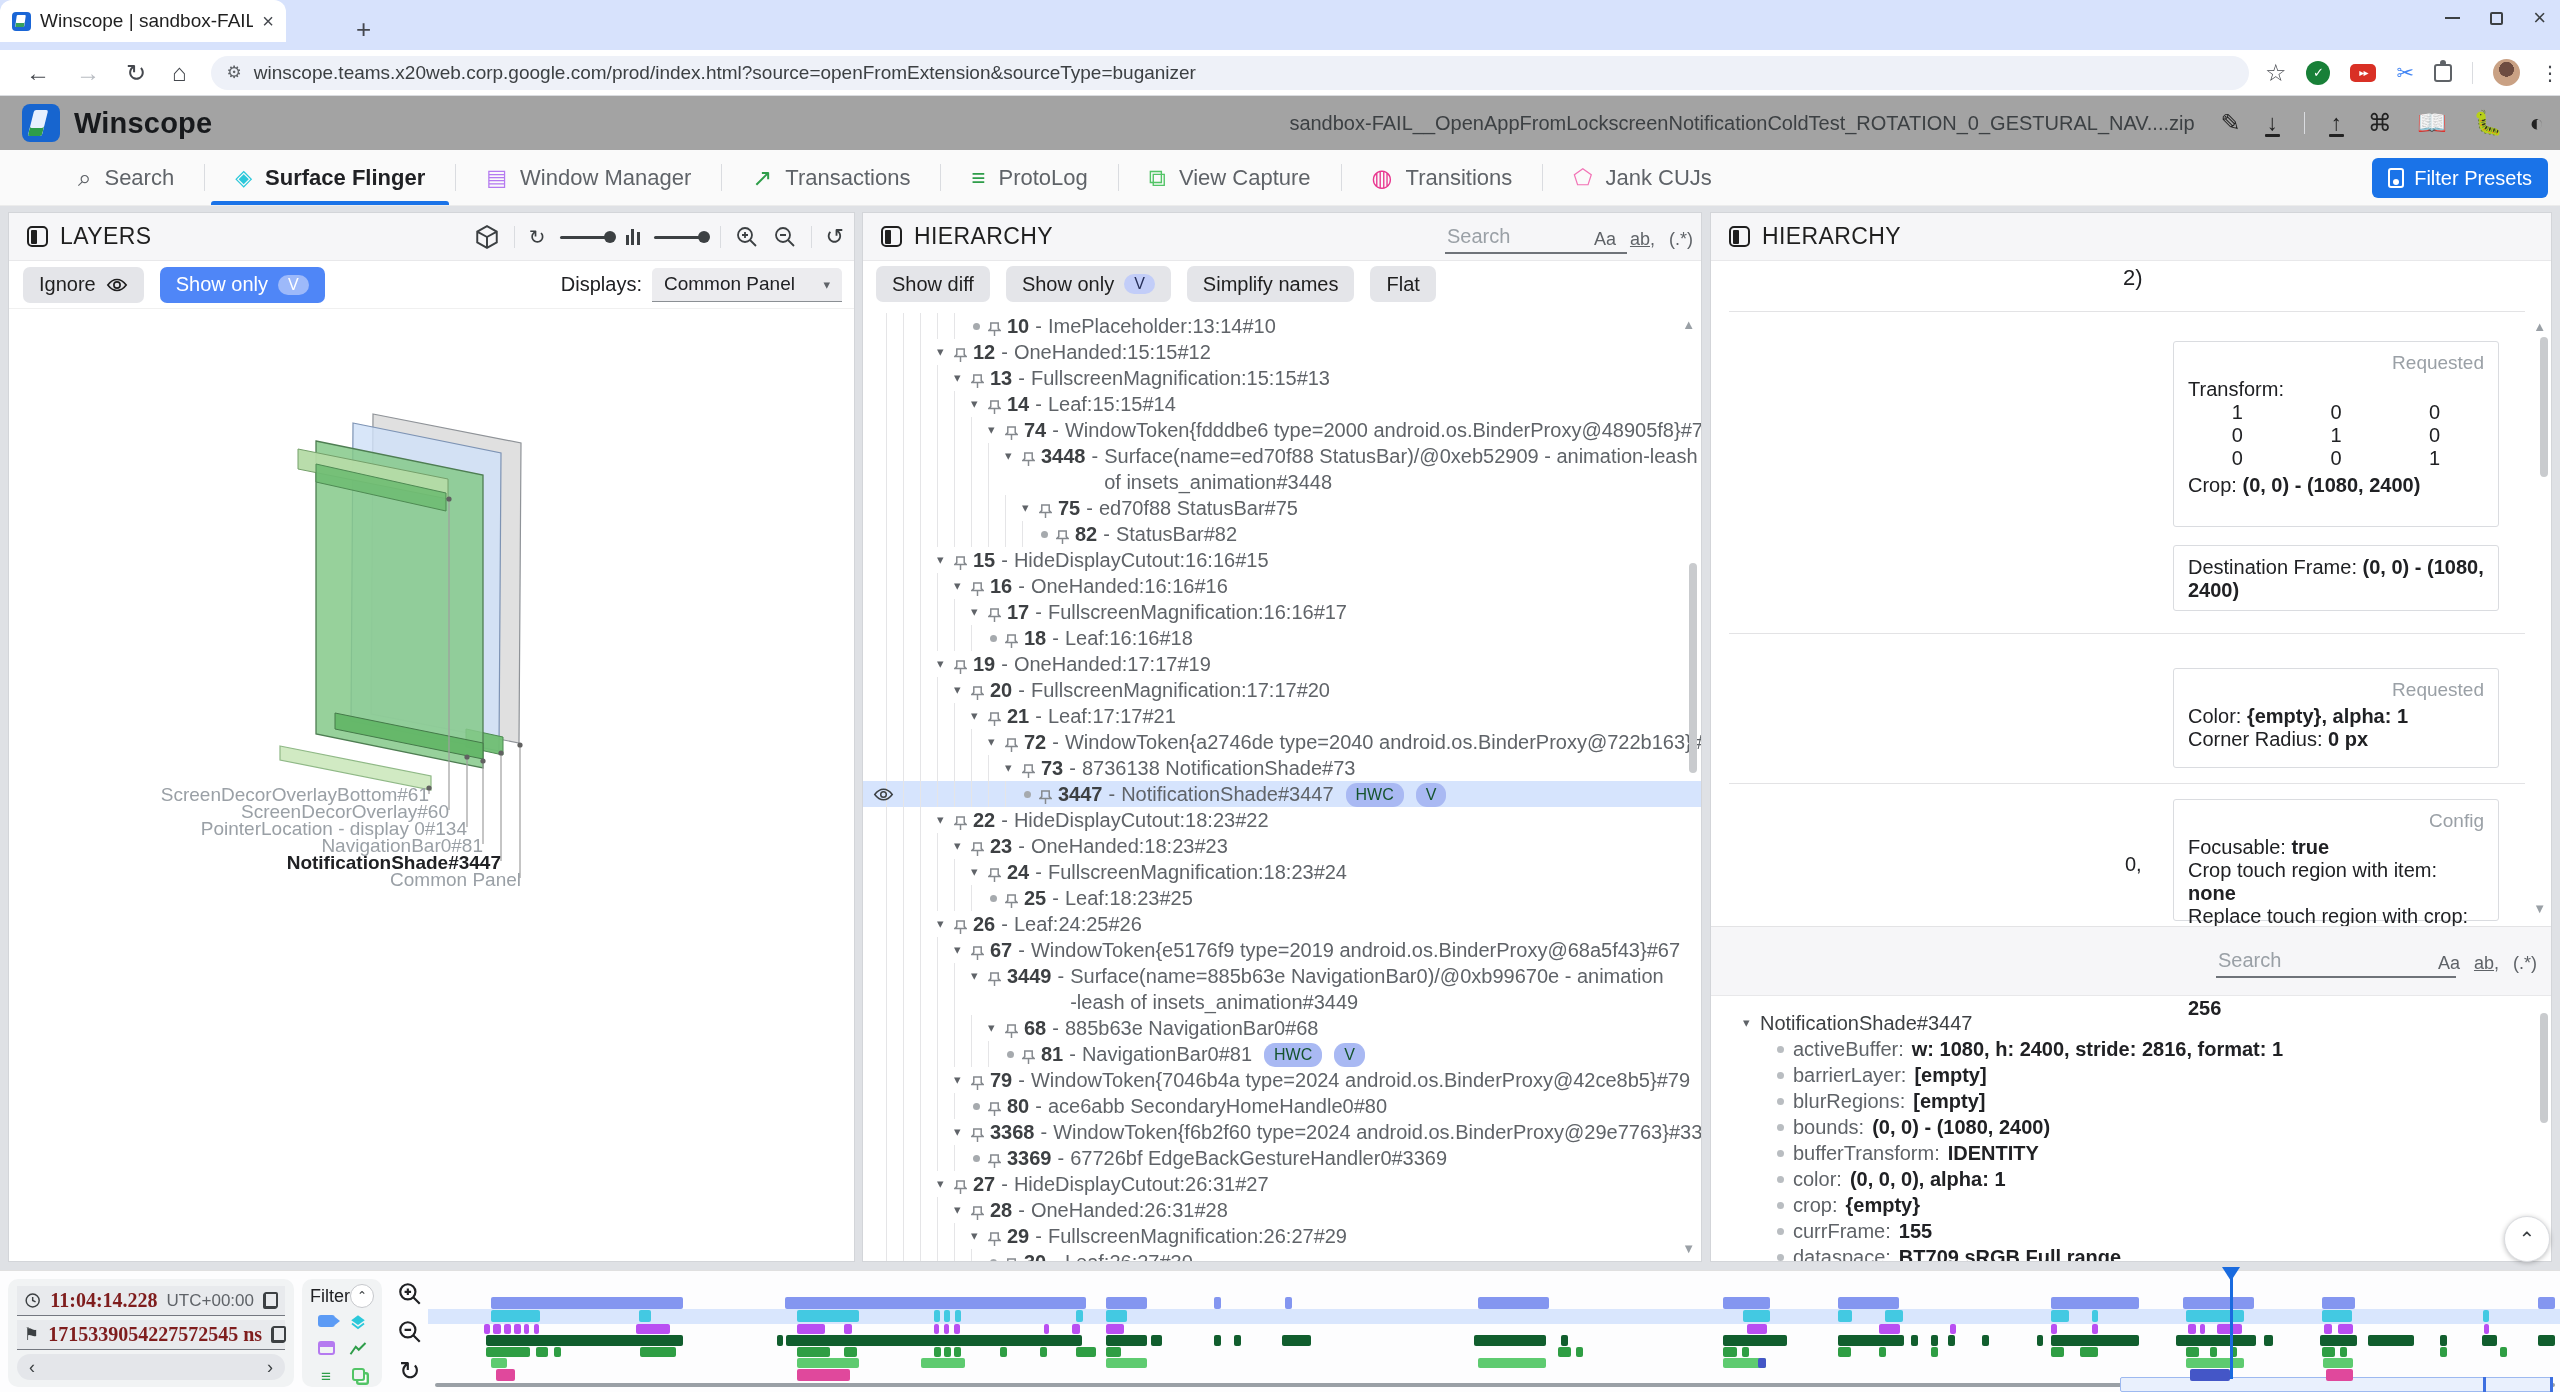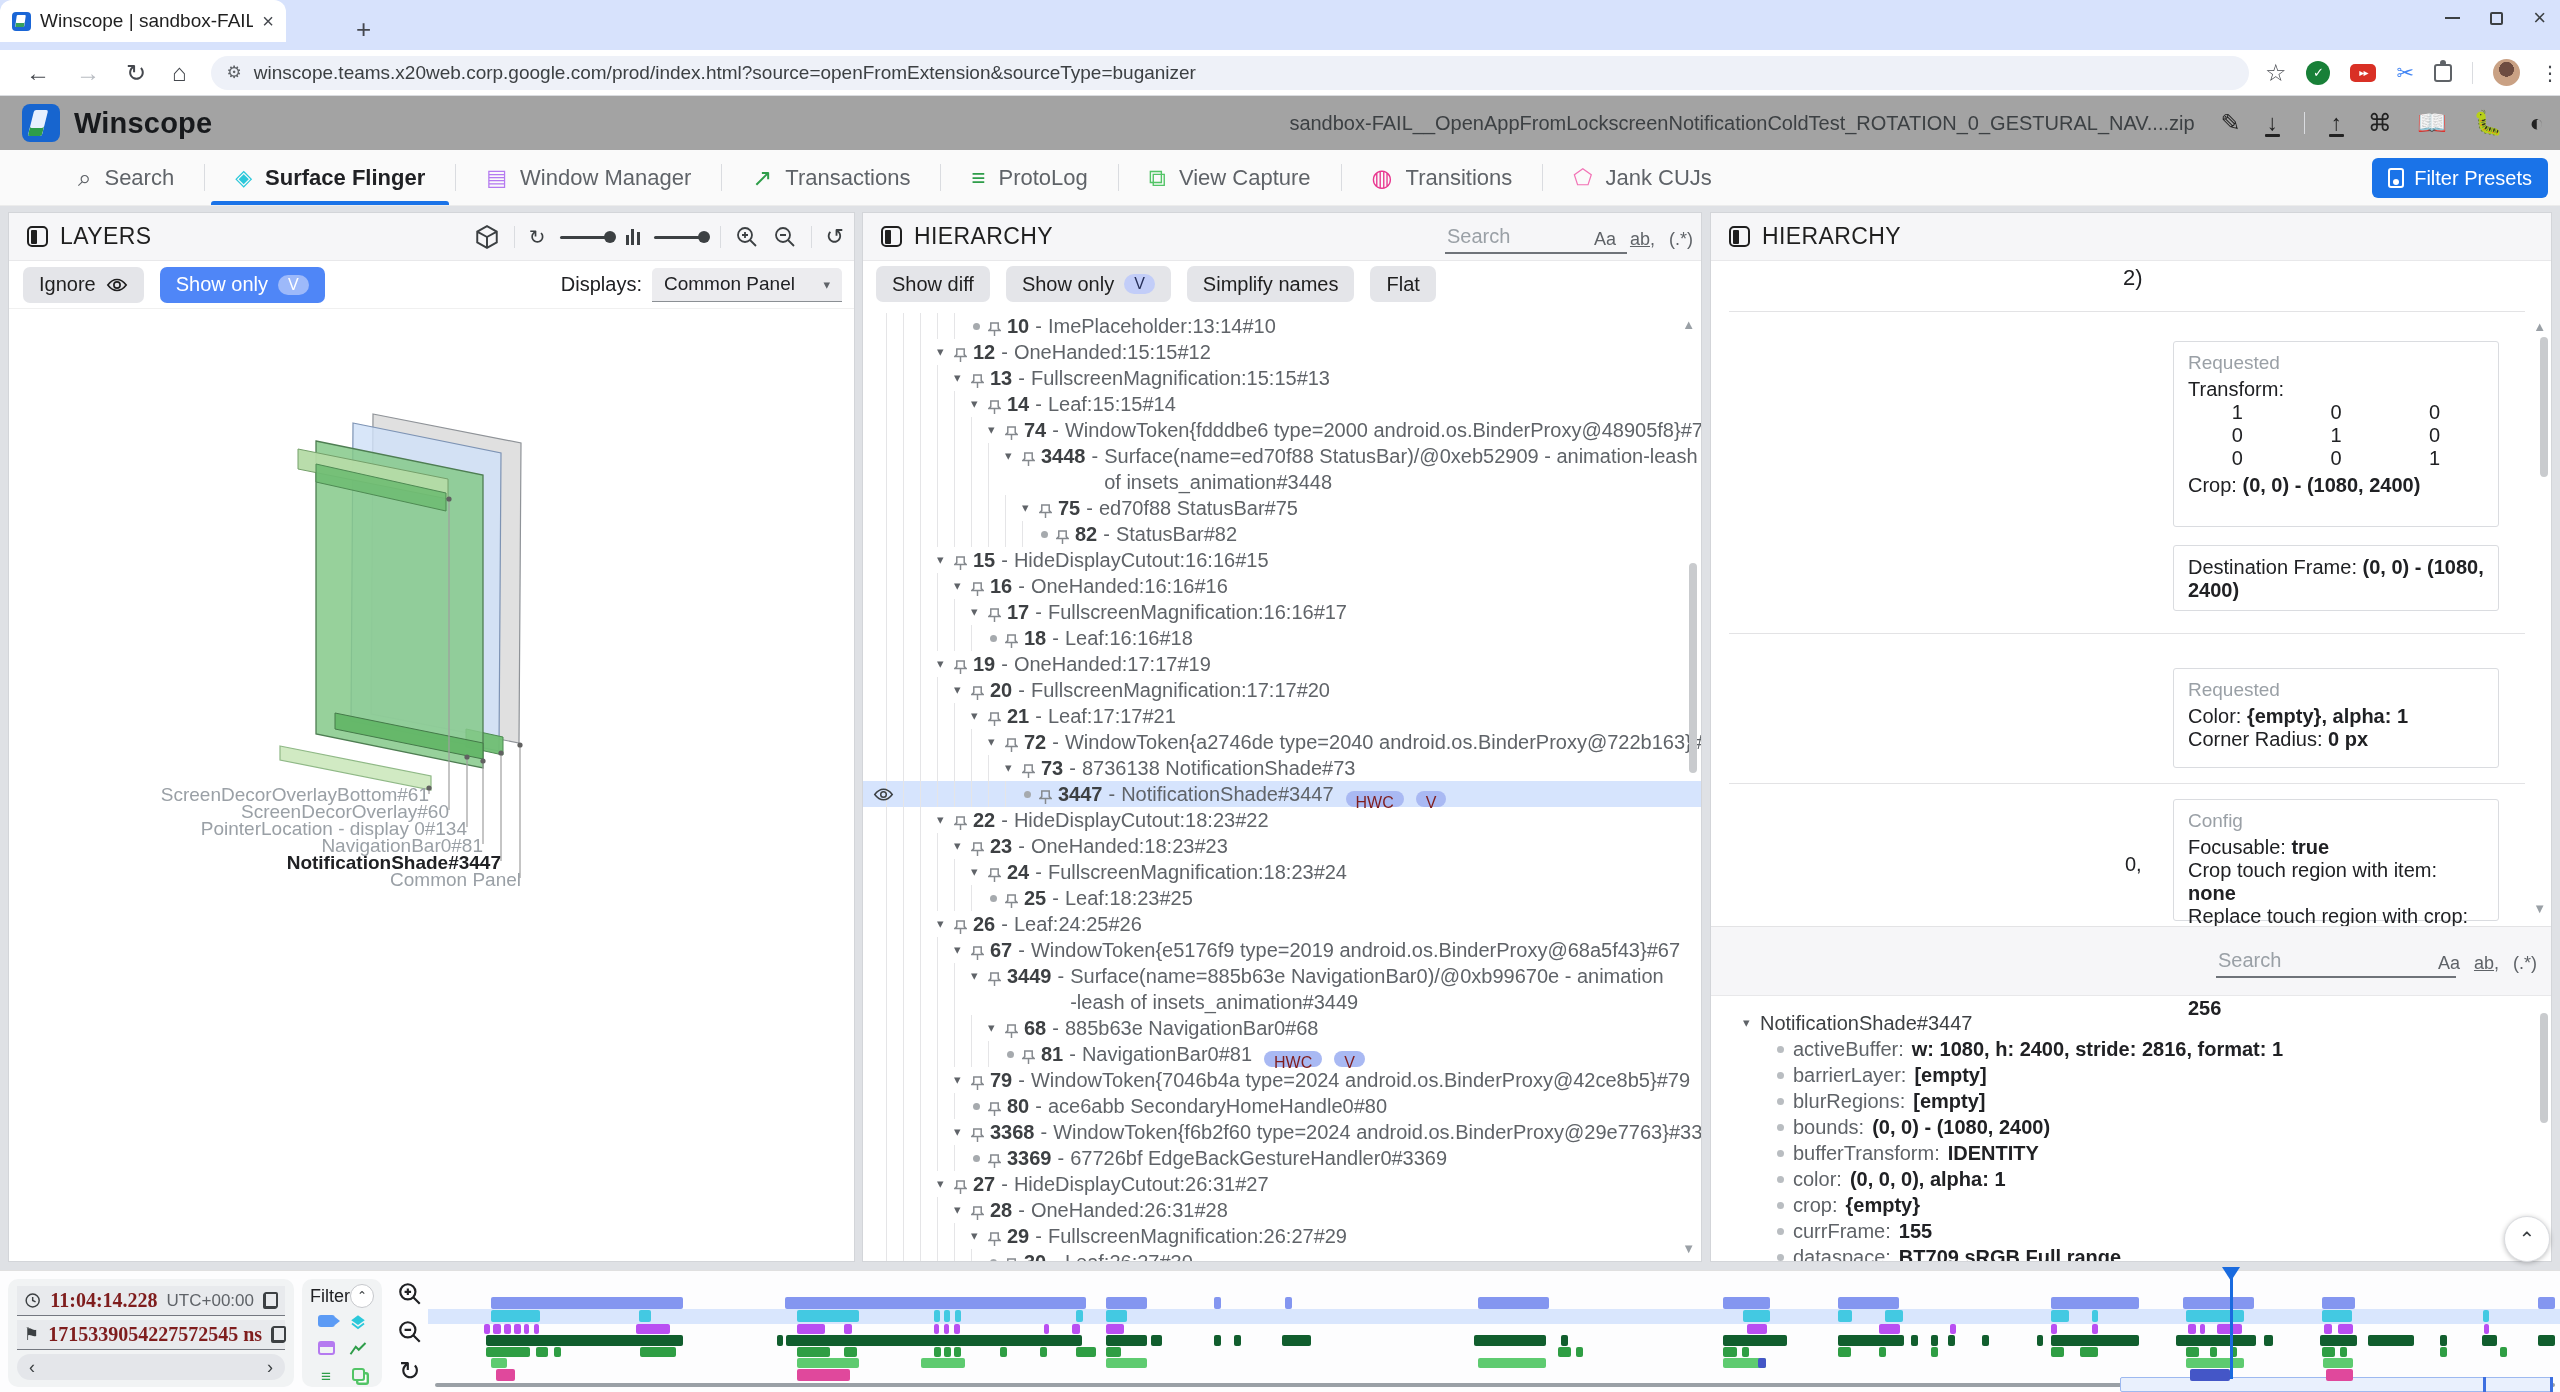--- a/index.html
+++ b/index.html
@@ -99,29 +99,29 @@
   .trow.wrap { height:52px; }
   .trow.wrap .tlabel { white-space:normal; word-break:break-all; display:inline-block; width:600px; line-height:26px; vertical-align:top; }
   .trow.sel { background:#d6e4fd; }
   .guides { position:absolute; left:23px; top:0; bottom:0; background-image:repeating-linear-gradient(to right,#e5e5e7 0 1px,transparent 1px 17px); }
   .twiddle { width:17px; color:#5f6368; font-size:13px; flex:0 0 auto; }
   .leafdot { width:17px; flex:0 0 auto; position:relative; }
   .leafdot::after { content:""; position:absolute; left:2px; top:10px; width:7px; height:7px; border-radius:50%; background:#a6aaae; }
   .pin { flex:0 0 auto; margin-right:6px; margin-top:5px; }
   .tid { font-weight:bold; color:#3d4043; margin-right:6px; }
   .tdash { margin-right:6px; }
-  .trow .chip { background:#a9b9f3; color:#7f1d1d; margin-left:12px; margin-top:10px; height:16px; line-height:21px; flex:0 0 auto; }
+  .trow .chip { background:#a9b9f3; color:#14532d; margin-left:12px; margin-top:2px; height:24px; line-height:21px; flex:0 0 auto; }
   .roweye { position:absolute; left:10px; top:3px; }
 
   
   #properties { left:1710px; top:212px; width:842px; height:1050px; }
   #prop-partial { position:absolute; left:412px; top:52px; font-size:22px; color:#202124; }
   .pdiv { position:absolute; left:18px; right:26px; height:1px; background:#e3e3e5; }
   .pcard { position:absolute; left:462px; width:326px; border:1px solid #dadce0; border-radius:3px; padding:10px 14px; font-size:20px; color:#202124; }
-  .pcard .plabel { color:#9aa0a6; font-size:19px; margin-bottom:4px; }
+  .pcard .plabel { color:#9aa0a6; font-size:19px; margin-bottom:4px;text-align:right; }
   .pcard b { font-weight:bold; }
   .mrow { display:flex; }
   .mrow span { flex:1; text-align:center; }
   #prop-frag { position:absolute; left:414px; top:640px; font-size:20px; color:#202124; }
   #prop-subhead { position:absolute; left:0; top:713px; width:840px; height:70px; background:#f6f6f8; border-top:1px solid #e3e3e5; border-bottom:1px solid #e8e8ea; }
   #prop-search { position:absolute; left:505px; top:18px; width:240px; }
   #prop-opts { position:absolute; right:14px; top:26px; }
   #prop-details { position:absolute; left:0; top:783px; width:838px; height:267px; padding-top:14px; font-size:20px; }
   .drow { height:26px; line-height:26px; display:flex; padding-left:16px; color:#5f6368; white-space:nowrap; }
   .drow .dbullet { width:18px; position:relative; margin-left:48px; }

